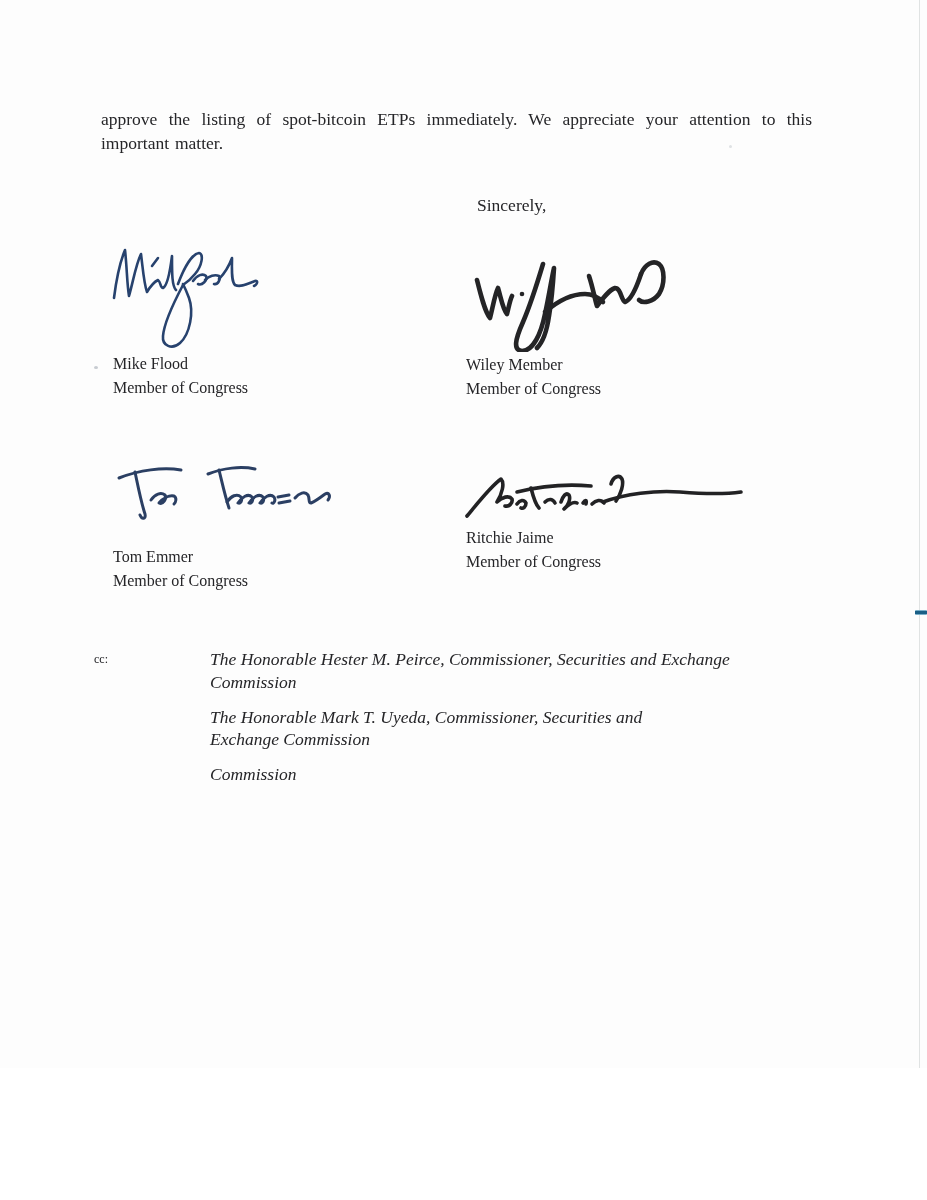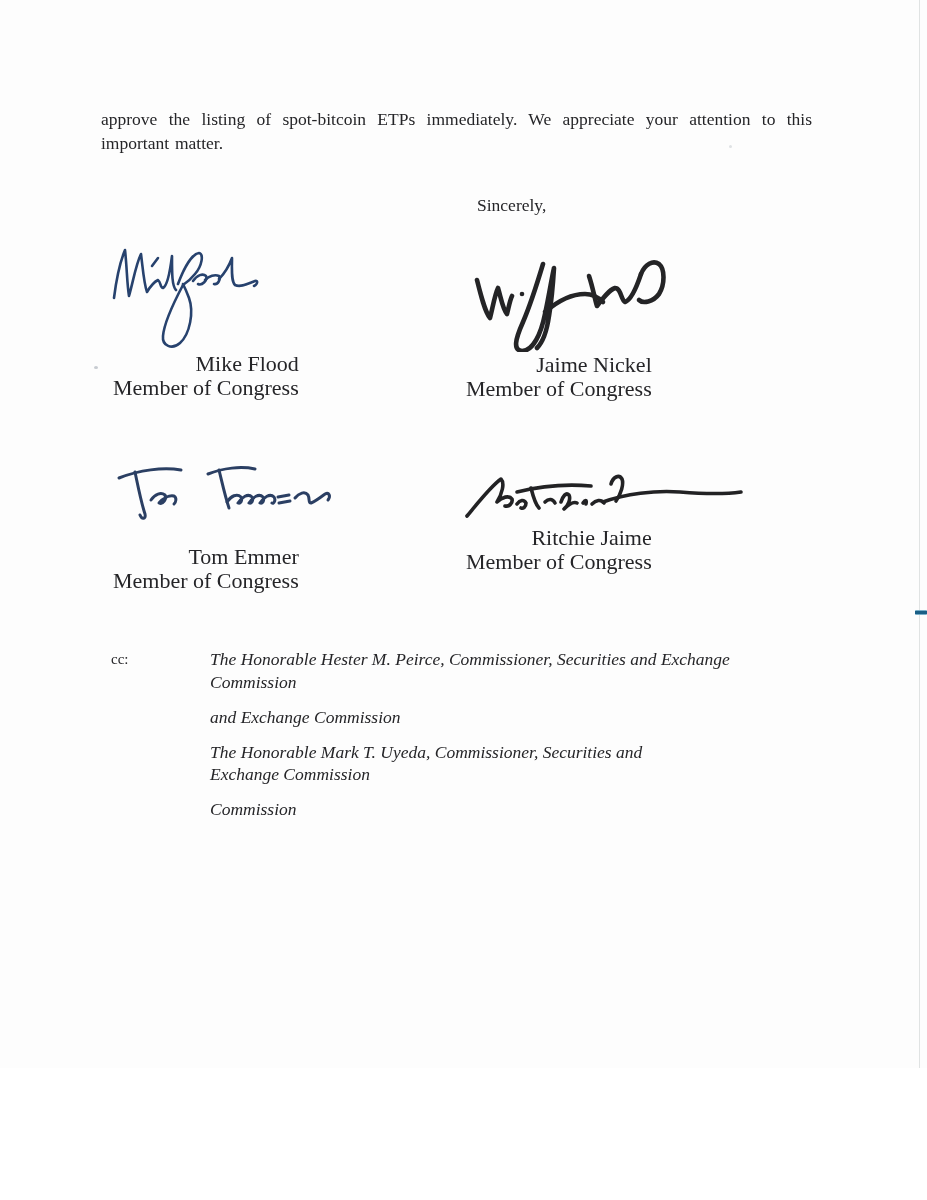--- a/index.html
+++ b/index.html
@@ -18,25 +18,25 @@
     text-align:justify;
     word-spacing:1.5px;
   }
   .sincerely{
     position:absolute;left:477px;top:194px;
     font-size:17.5px;line-height:23.5px;
   }
   .sig{position:absolute;}
   .sig-name-block{
     position:absolute;
-    font-size:22px;line-height:23.5px;text-align:right;
+    font-size:16px;line-height:23.5px;
   }
   .cc-label{
-    position:absolute;left:111px;top:648px;
-    font-size:15px;line-height:22.5px;
+    position:absolute;left:94px;top:648px;
+    font-size:12px;line-height:22.5px;
   }
   .cc-list{
     position:absolute;left:210px;top:648px;width:600px;font-style:italic;
   }
   .cc-entry{
     font-size:17.5px;line-height:22.5px;
     margin:0 0 12.5px 0;
   }
   .scan-edge{
     position:absolute;left:919px;top:0;width:1px;height:1200px;
@@ -82,21 +82,21 @@
     <g fill="none" stroke="#242426" stroke-width="4.6" stroke-linecap="round" stroke-linejoin="round">
       <path d="M 12 24 C 16 40 20 56 25 62 C 28 50 30 38 33 32 C 36 42 38 54 42 58 C 44 50 45 44 47 40"></path>
       <circle cx="57" cy="38" r="2.3" fill="#242426" stroke="none"></circle>
       <path d="M 78 8 C 72 28 64 52 58 66 C 50 84 48 94 57 95 C 68 95 76 78 80 58 C 84 40 87 20 89 12 C 88 28 86 48 84 60 C 82 74 78 86 72 92"></path>
       <path d="M 80 56 C 94 44 108 38 120 38 C 128 38 134 42 138 46"></path>
       <path d="M 124 20 C 128 32 130 44 132 50 C 138 42 144 34 150 32 C 156 32 156 44 160 46 C 166 44 172 30 176 18"></path>
       <path d="M 176 18 C 180 8 188 4 194 8 C 200 13 200 28 194 38 C 188 46 178 48 174 44"></path>
     </g>
   </svg>
   <div class="sig-name-block" style="left:466px;top:353px">
-    <div>Jaime Nickel</div>
+    <div>Wiley Member</div>
     <div>Member of Congress</div>
   </div>
 
   <svg class="sig" style="left:115px;top:462px" width="218" height="62" viewBox="0 0 218 62">
     <g fill="none" stroke="#2b3f63" stroke-width="3" stroke-linecap="round" stroke-linejoin="round">
       <path d="M 4 16 C 24 8 48 5 66 8"></path>
       <path d="M 20 10 C 23 24 26 40 30 52 C 31 57 27 58 25 53"></path>
       <path d="M 36 38 C 40 32 46 30 50 33 C 52 37 48 43 44 41 C 48 36 54 33 59 34 C 62 36 61 40 59 42"></path>
       <path d="M 93 12 C 108 6 126 4 140 7"></path>
       <path d="M 104 8 C 107 20 110 34 114 46"></path>
@@ -130,21 +130,20 @@
     <div>Member of Congress</div>
   </div>
 
   <div class="cc-label">cc:</div>
   <div class="cc-list">
     <div class="cc-entry">
       <div>The Honorable Hester M. Peirce, Commissioner, Securities and Exchange</div>
       <div>Commission</div>
     </div>
     <div class="cc-entry">
-      <div>and Exchange Commission</div>
     </div>
     <div class="cc-entry">
       <div>The Honorable Mark T. Uyeda, Commissioner, Securities and</div>
       <div>Exchange Commission</div>
     </div>
     <div class="cc-entry">
       <div>Commission</div>
     </div>
   </div>
 

